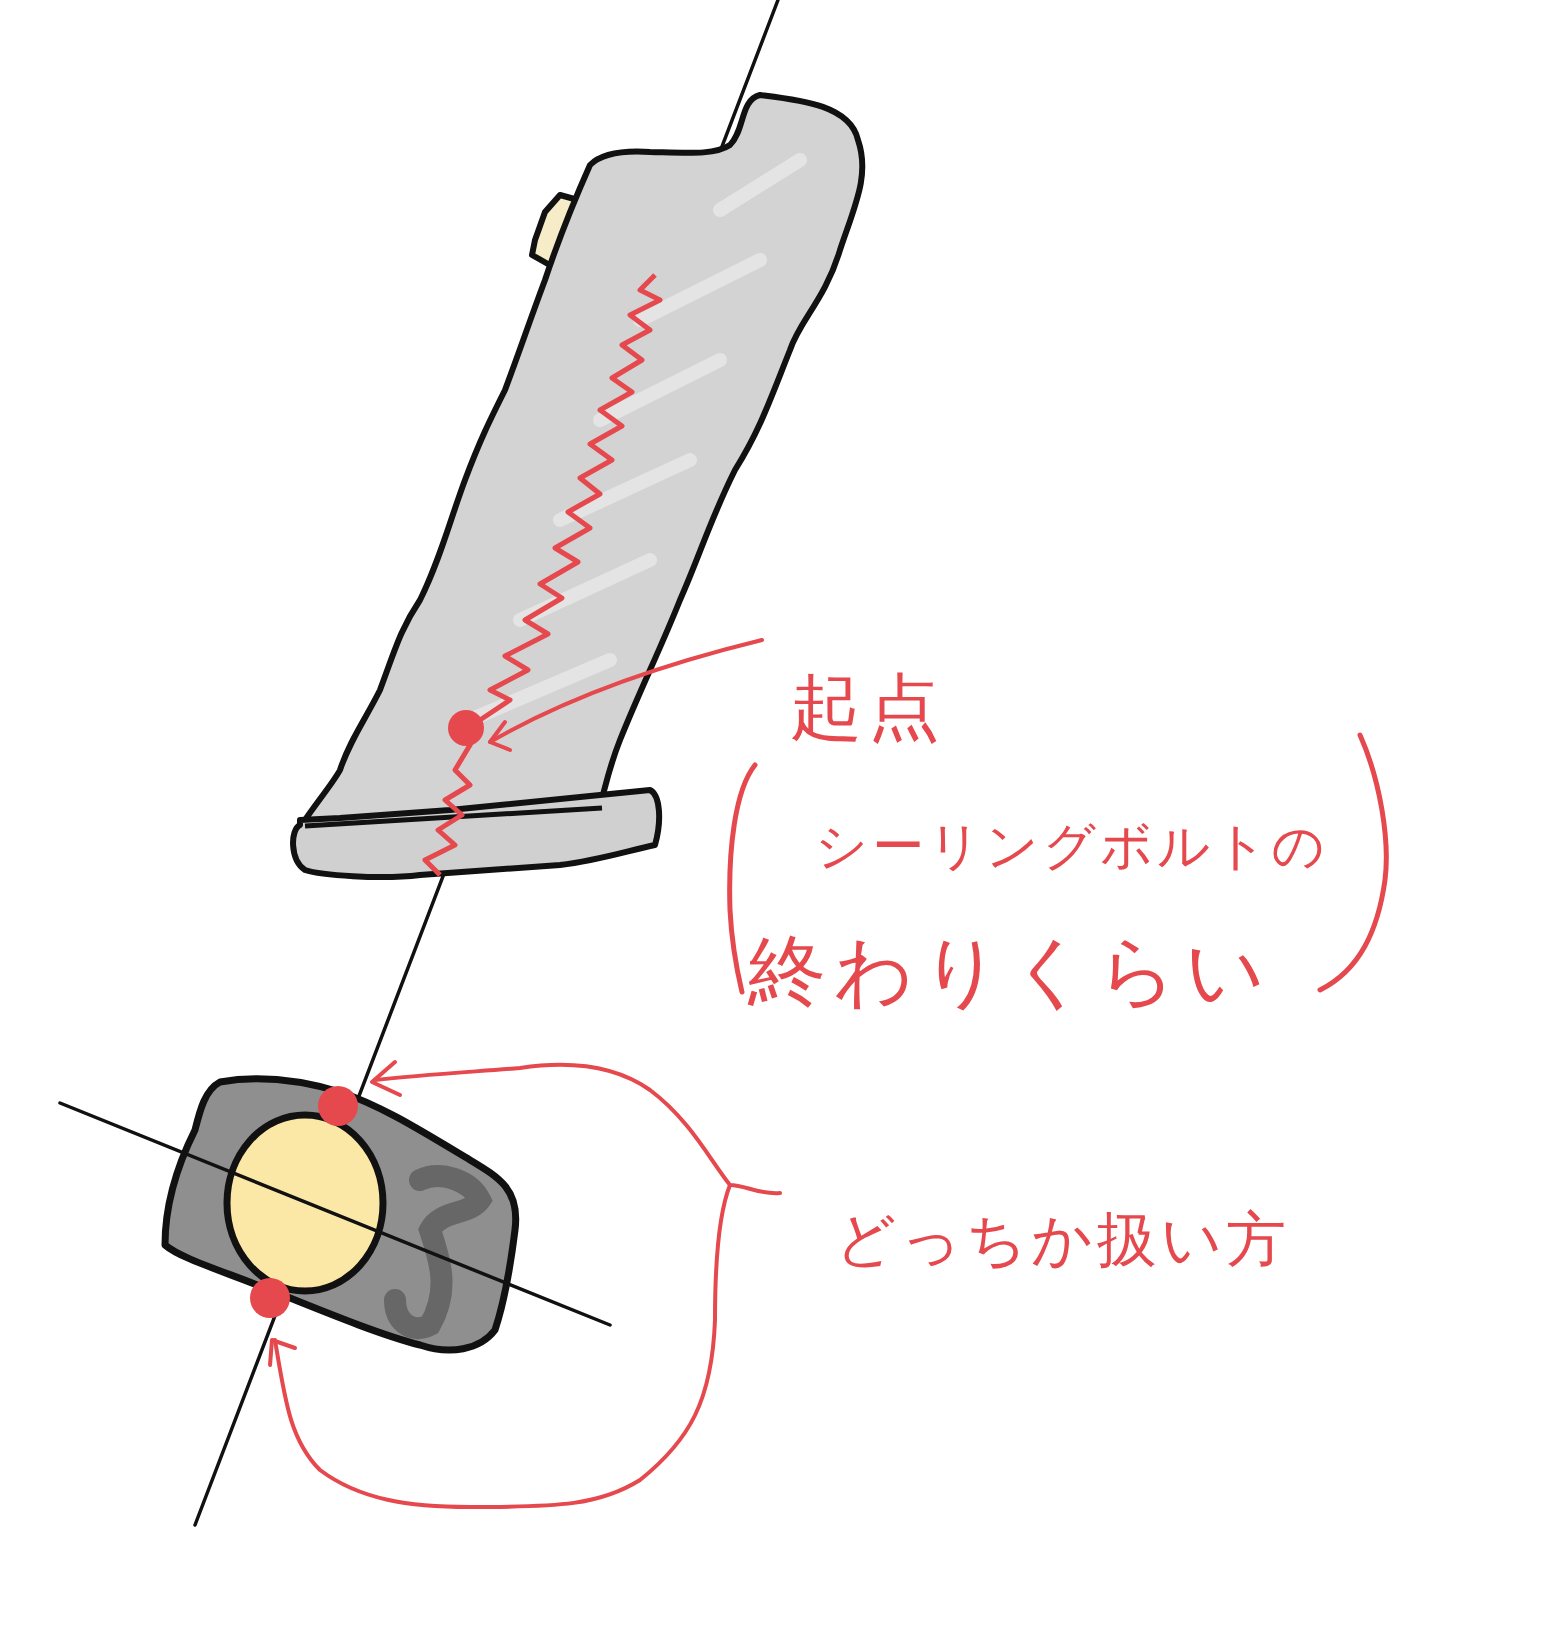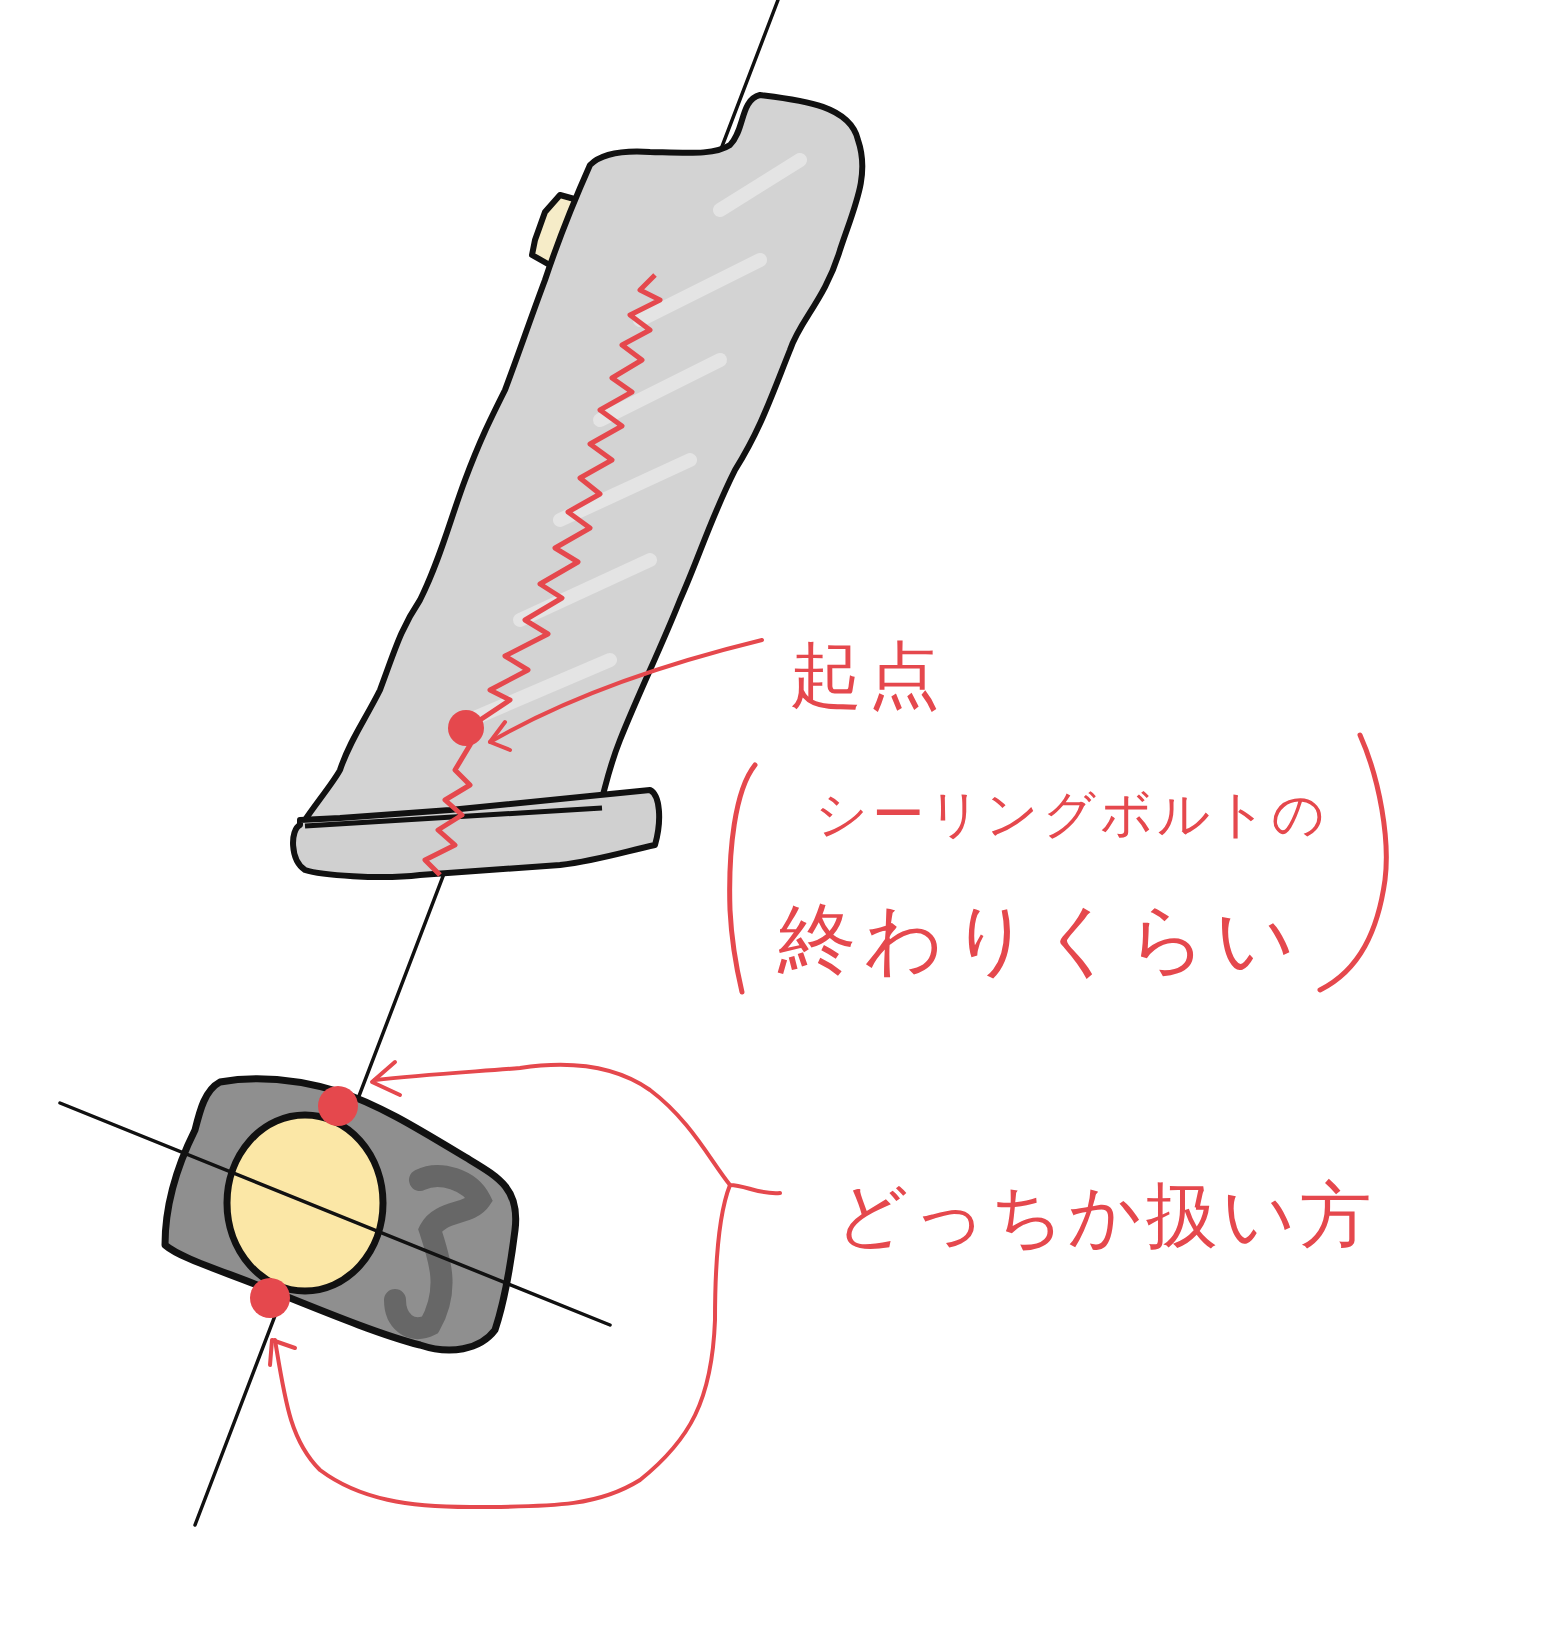--- a/index.html
+++ b/index.html
@@ -1,24 +1,24 @@
 <!DOCTYPE html>
 <html><head>
   <meta charset="utf-8">
   <style>
     html, body { margin: 0; padding: 0; background: #ffffff; }
     body { width: 1551px; height: 1637px; position: relative; overflow: hidden;
            font-family: "DejaVu Sans", sans-serif; }
     #canvas { position: absolute; left: 0; top: 0; width: 1551px; height: 1637px; }
     .label { position: absolute; color: #e5484d; font-family: "DejaVu Sans", sans-serif;
-             white-space: nowrap; letter-spacing: 6px; }
+             white-space: nowrap; letter-spacing: 6px; margin-top: 32px; }
     #label-start { left: 790px; top: 628px; font-size: 72px; }
     #label-note-1 { left: 815px; top: 780px; font-size: 52px; letter-spacing: 4px; }
-    #label-note-2 { left: 778px; top: 888px; font-size: 78px; letter-spacing: 8px; }
-    #label-choice { left: 835px; top: 1168px; font-size: 72px; letter-spacing: 4px; }
+    #label-note-2 { left: 748px; top: 888px; font-size: 78px; letter-spacing: 8px; }
+    #label-choice { left: 835px; top: 1168px; font-size: 60px; letter-spacing: 4px; }
   </style>
 </head>
 <body>
 
 <svg id="canvas" viewBox="0 0 1551 1637" xmlns="http://www.w3.org/2000/svg">
 
   <line x1="778" y1="0" x2="195" y2="1525" stroke="#111" stroke-width="3.5" stroke-linecap="round"></line>
 
   <path d="M560,195 L545,212 L535,240 L532,255 L555,268 L568,250 L578,200 Z" fill="#f6ecc8" stroke="#111" stroke-width="6" stroke-linejoin="round"></path>
 

